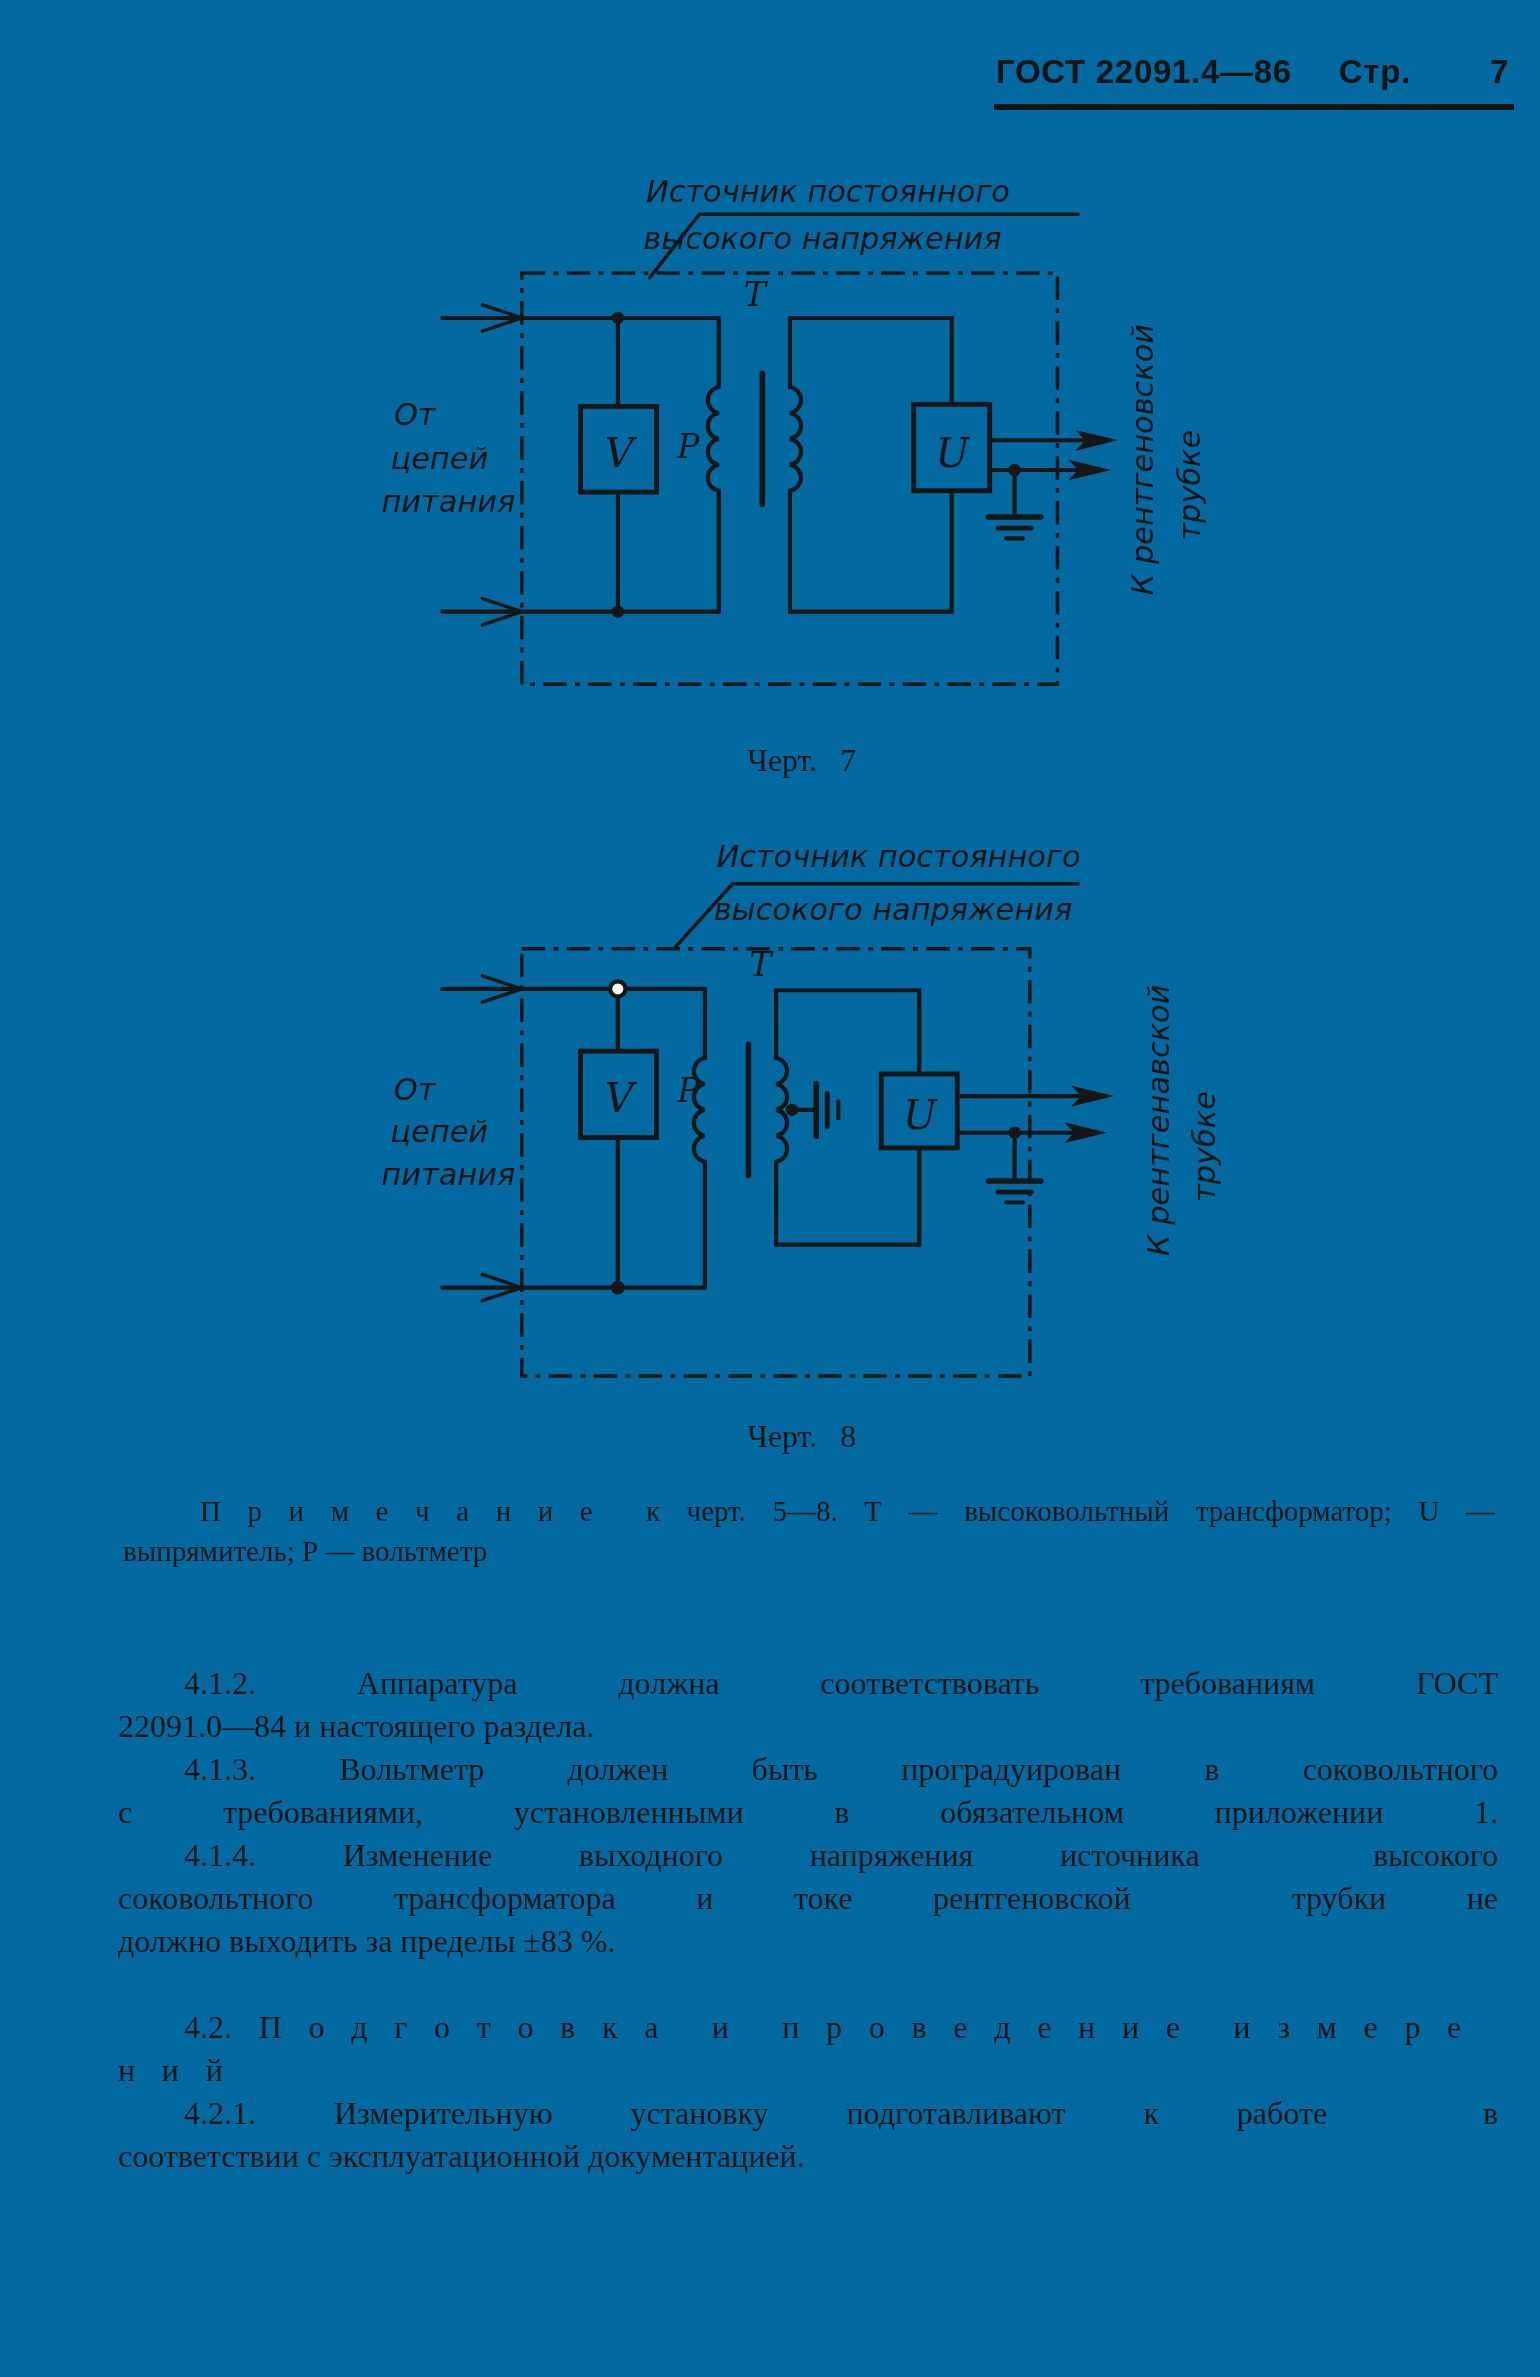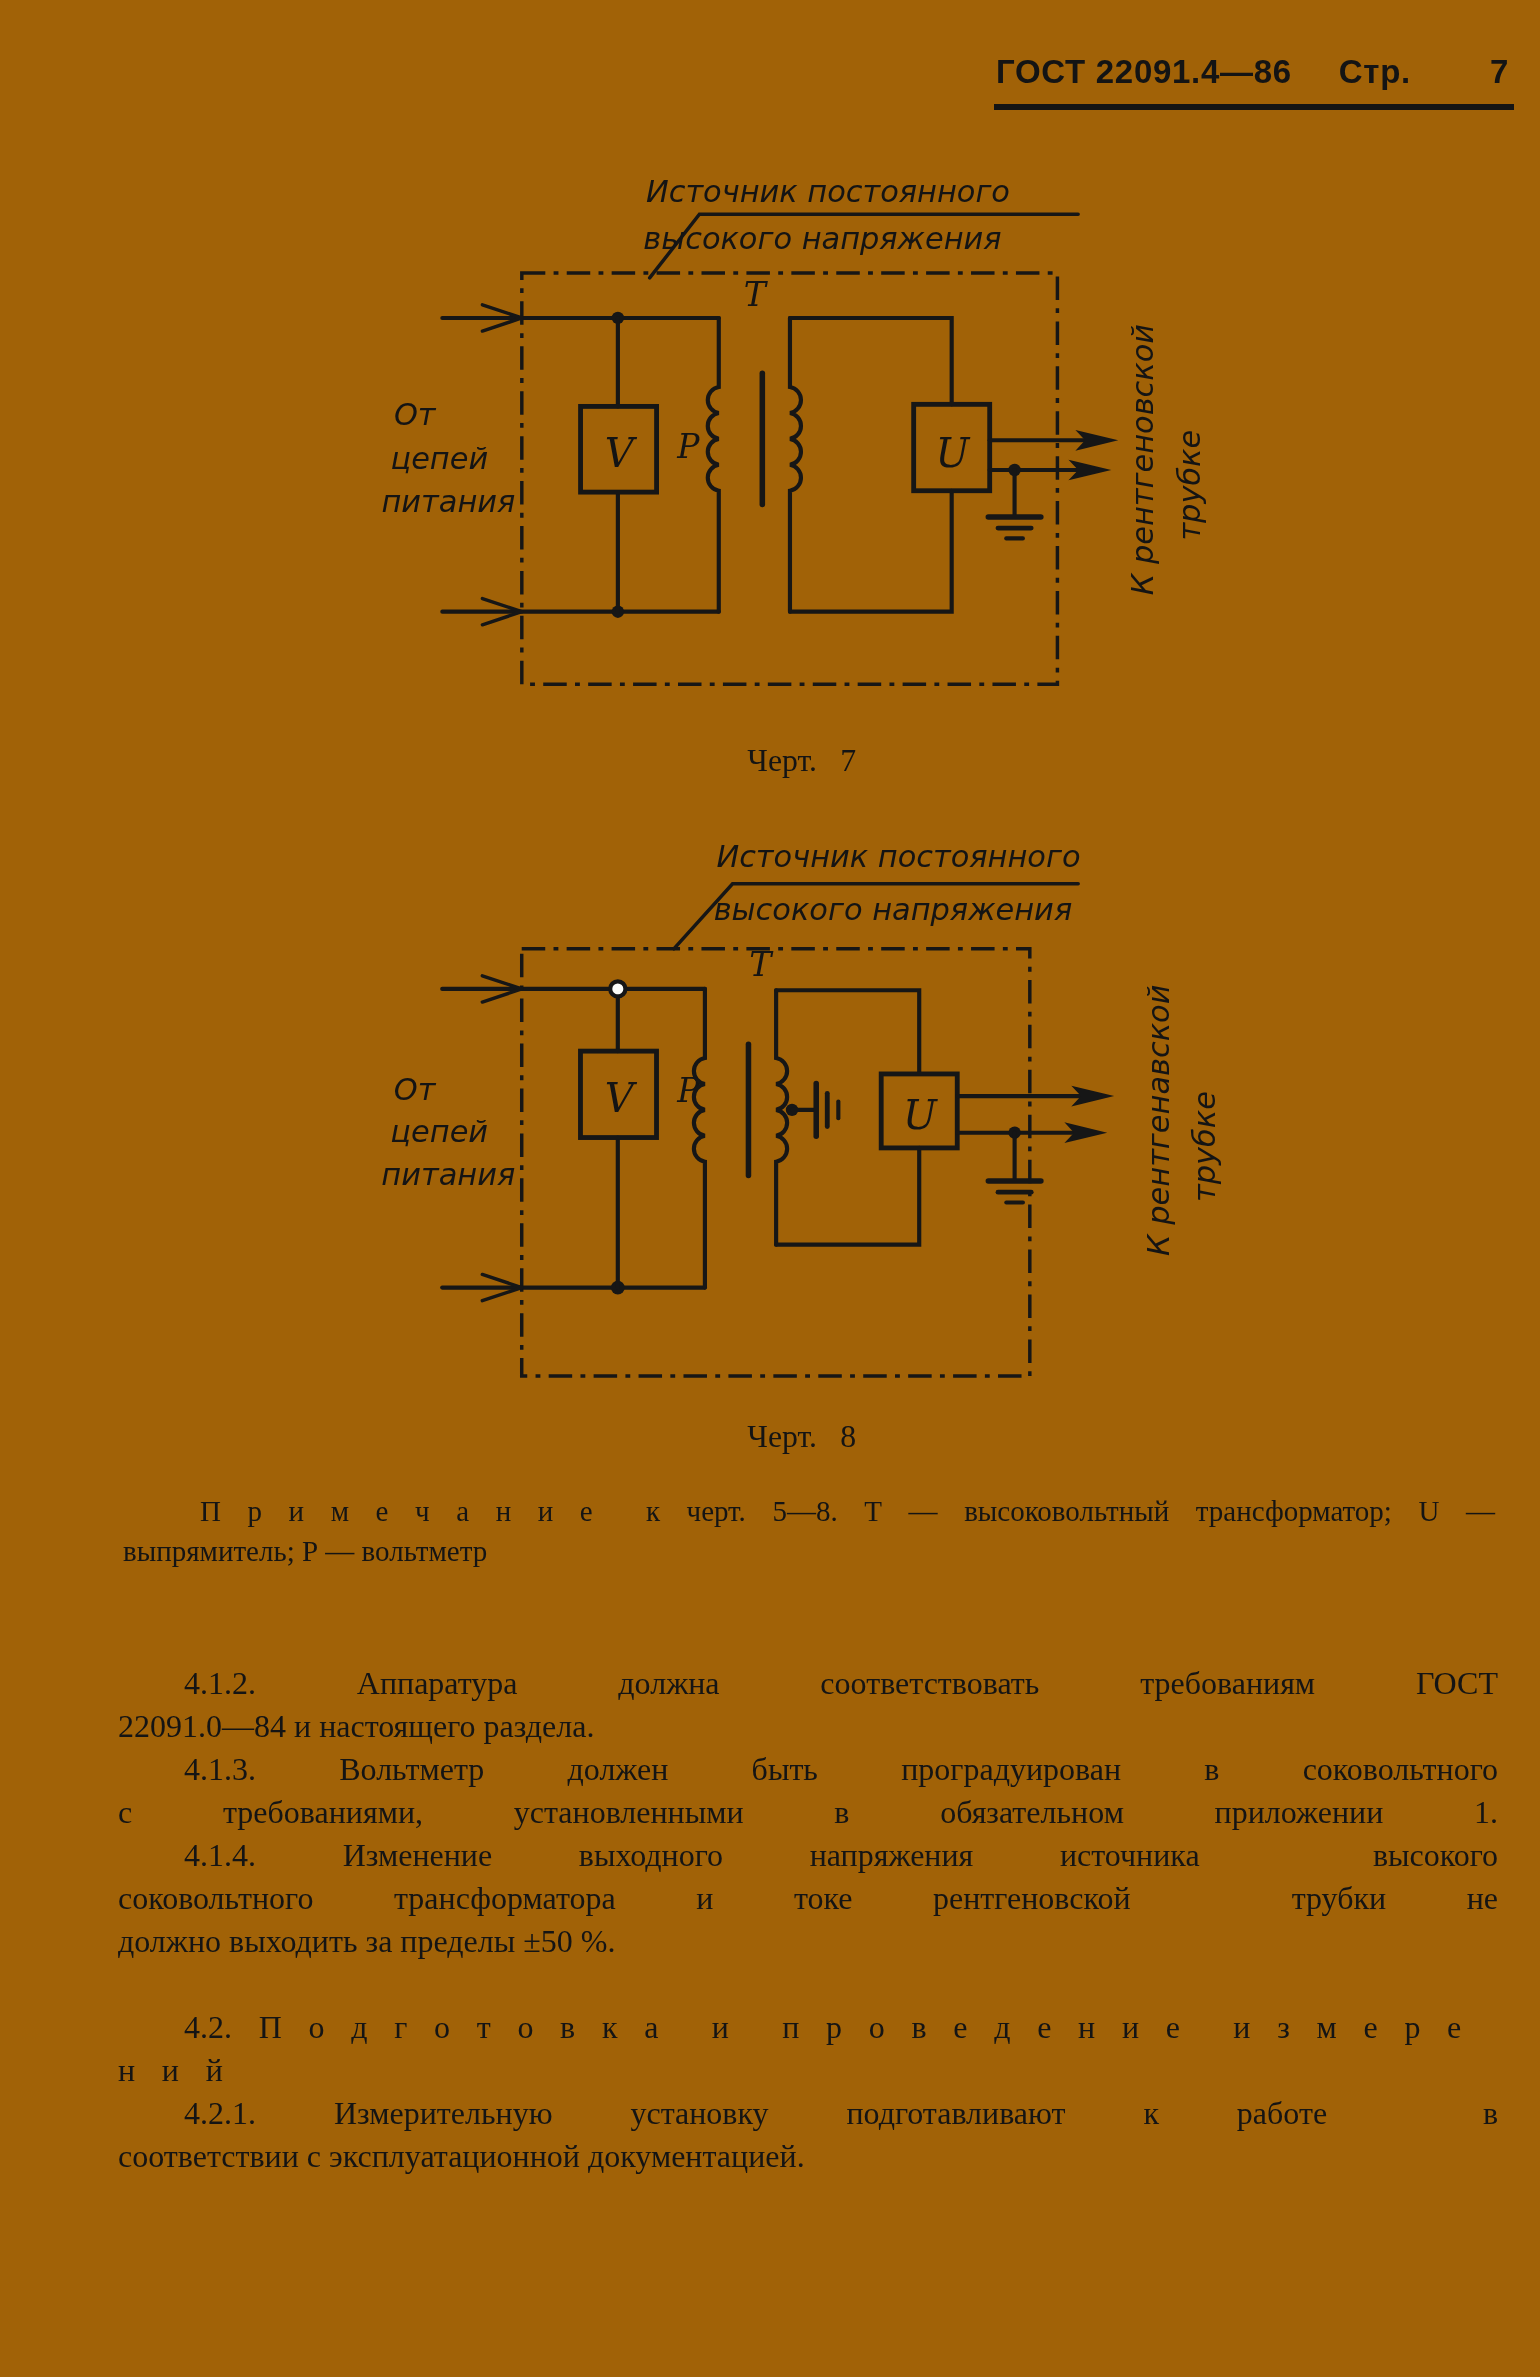--- a/index.html
+++ b/index.html
@@ -1,19 +1,19 @@
 <!DOCTYPE html>
 <html style="font-size:11px"><head>
 <meta charset="utf-8">
 <style>
   html,body{margin:0;padding:0;background:#e8e8e4;}
   .page{
     position:relative;
     width:1540px;height:2377px;
-    background:#a16207;
+    background:#0369a1;
     color:#141414;
     overflow:hidden;
     font-family:"Liberation Serif", serif;
   }
   
   .header{
     position:absolute;left:996px;top:53px;width:513px;
     display:flex;align-items:baseline;
     font-family:"Liberation Sans", sans-serif;
     font-weight:700;font-size:33px;letter-spacing:0.7px;
@@ -178,20 +178,20 @@
     <div class="nline">выпрямитель; Р — вольтметр</div>
   </div>
 
   <div class="bodytext">
       <div class="bline indent jfull">4.1.2. Аппаратура должна соответствовать требованиям ГОСТ</div>
       <div class="bline">22091.0—84 и настоящего раздела.</div>
       <div class="bline indent jfull">4.1.3. Вольтметр должен быть проградуирован в соковольтного</div>
       <div class="bline jfull">с требованиями, установленными в обязательном приложении 1.</div>
       <div class="bline indent jfull">4.1.4. Изменение выходного напряжения источника  высокого</div>
       <div class="bline jfull">соковольтного трансформатора и токе рентгеновской  трубки не</div>
-      <div class="bline">должно выходить за пределы ±50 %.</div>
+      <div class="bline">должно выходить за пределы ±83 %.</div>
       <div class="bline indent spaced">4.2. П о д г о т о в к а  и  п р о в е д е н и е  и з м е р е н и й</div>
       <div class="bline indent jfull">4.2.1. Измерительную установку подготавливают к работе  в</div>
       <div class="bline">соответствии с эксплуатационной документацией.</div>
     </div>
 
 </div>
 
 
 </body></html>

